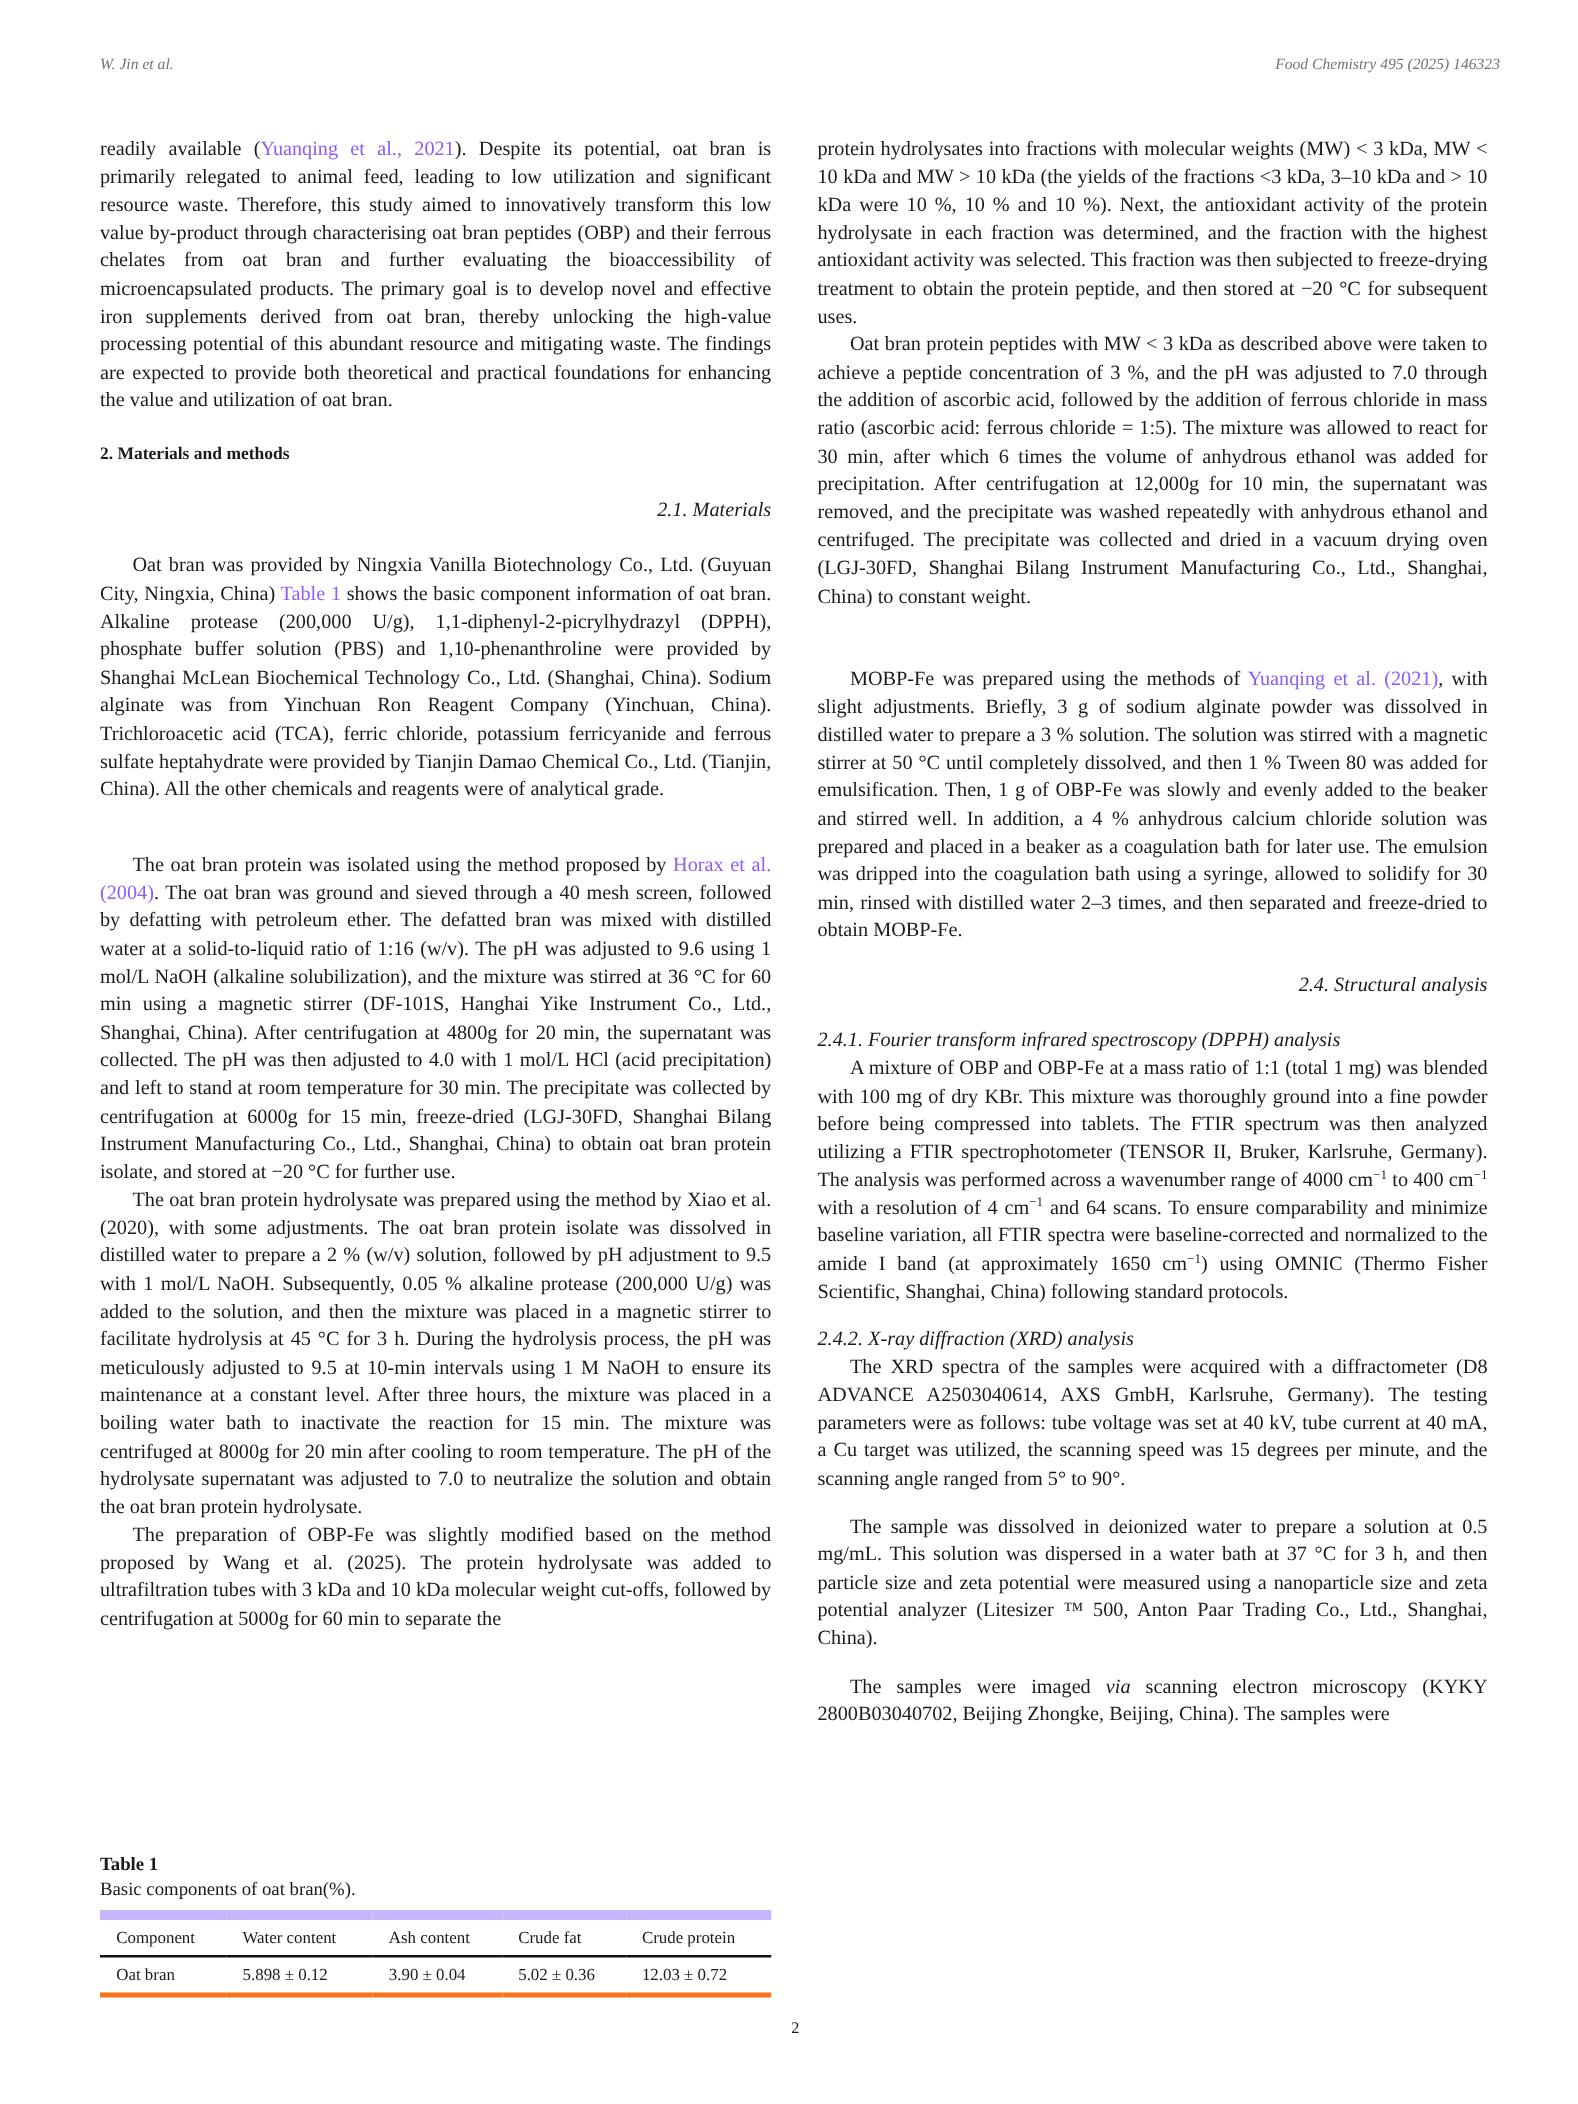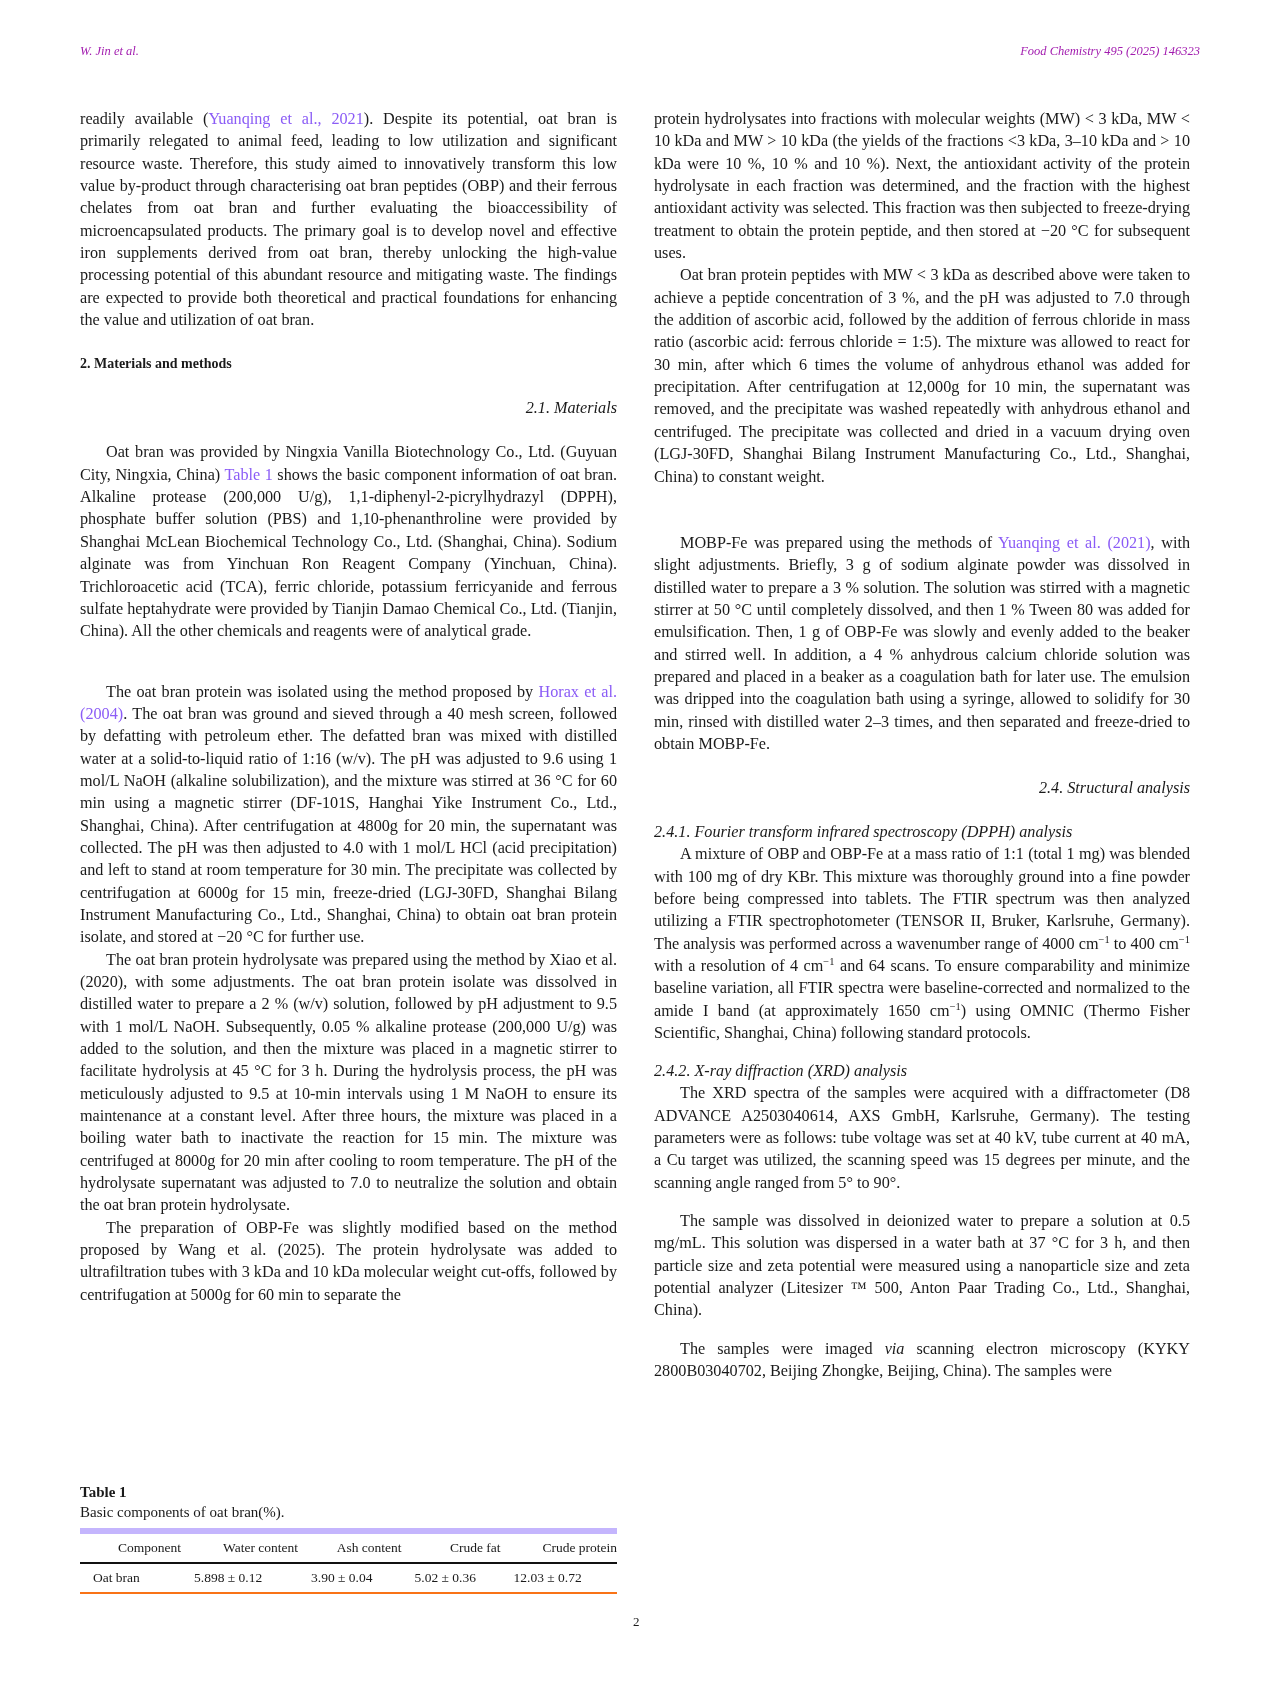--- a/index.html
+++ b/index.html
@@ -3,21 +3,21 @@
 <meta charset="utf-8">
 <style>
   html, body { margin: 0; padding: 0; background: #ffffff; }
   body {
     width: 1262px; height: 1683px; position: relative; overflow: hidden;
     font-family: "Liberation Serif", "DejaVu Serif", serif;
     color: #1a1a1a;
   }
   .running-head {
     position: absolute; top: 44px; font-style: italic; font-size: 12.5px;
-    color: #a21caf;
+    color: #737373;
   }
   .rh-left { left: 80px; }
   .rh-right { right: 62px; }
   .col {
     position: absolute; top: 108px; width: 537px;
     font-size: 16.2px; line-height: 22.35px; text-align: justify;
     hyphens: auto;
   }
   .col-left { left: 80px; }
   .col-right { left: 654px; width: 536px; }
@@ -38,26 +38,26 @@
   .gap-l { height: 22px; }
   .gap-m { height: 16px; }
   sup { font-size: 10.5px; line-height: 0; vertical-align: 6px; }
   .table-block { position: absolute; left: 80px; top: 1482px; width: 537px; }
   .table-label { font-weight: bold; font-size: 15px; line-height: 20px; }
   .table-caption { font-size: 15px; line-height: 20px; margin-bottom: 6px; }
   table.data {
     width: 100%; border-collapse: collapse; font-size: 13.5px;
   }
   table.data th {
-    font-weight: normal; text-align: right; padding: 6px 0 6px 13px;
-    border-top: 6px solid #c4b5fd; border-bottom: 2px solid #111;
+    font-weight: normal; text-align: left; padding: 6px 0 6px 13px;
+    border-top: 8px solid #c4b5fd; border-bottom: 2px solid #111;
   }
   table.data td {
     text-align: left; padding: 6px 0 6px 13px;
-    border-bottom: 2px solid #f97316;
+    border-bottom: 4px solid #f97316;
   }
   .page-num {
     position: absolute; top: 1614px; left: 633px; font-size: 13px;
   }
 </style>
 </head>
 <body>
 
 <div class="running-head rh-left">W. Jin et al.</div>
 <div class="running-head rh-right">Food Chemistry 495 (2025) 146323</div>

